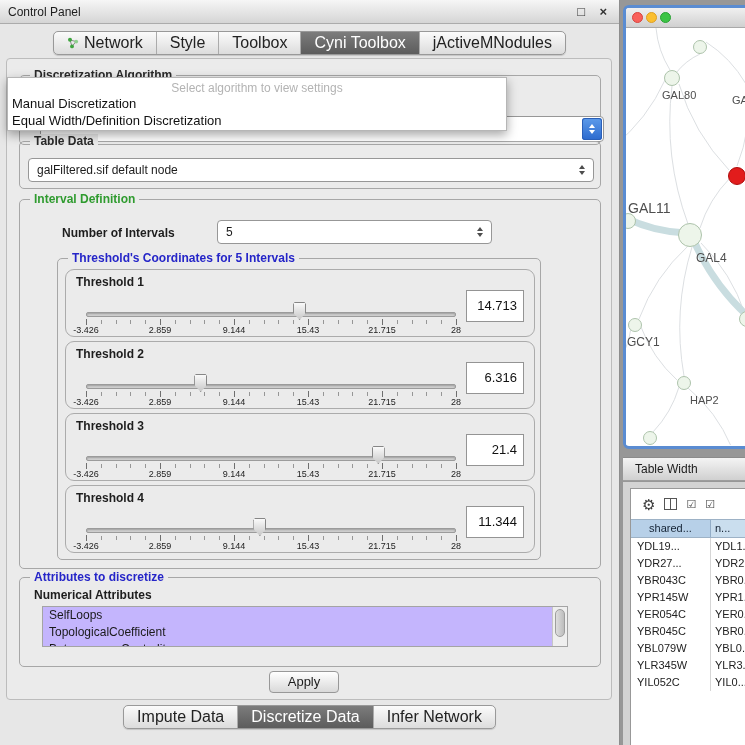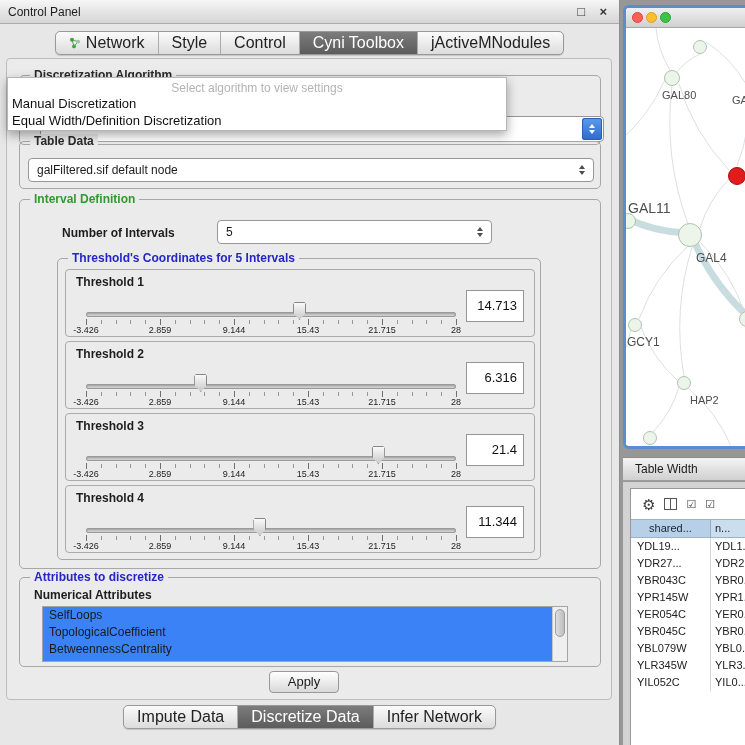--- a/index.html
+++ b/index.html
@@ -51,34 +51,34 @@
   
   #td-group{left:12px;top:82px;width:582px;height:48px;}
   #td-combo{left:8px;top:16px;width:566px;height:24px;}
 
   
   #int-group{left:12px;top:140px;width:582px;height:370px;}
   #noi-label{position:absolute;left:42px;top:26px;font-size:12px;font-weight:bold;color:#1d1d1d;}
   #noi-combo{left:197px;top:20px;width:275px;height:24px;}
   #thr-group{position:absolute;left:37px;top:58px;width:484px;height:302px;border:1px solid #a7a7a7;border-radius:5px;}
 
-  .thr{position:absolute;left:7px;width:470px;height:68px;border:1px solid #ababab;border-radius:4px;background:#ebebeb;}
+  .thr{position:absolute;left:7px;width:470px;height:68px;border:1px solid #ababab;border-radius:9px;background:#ebebeb;}
   .thr-label{position:absolute;left:10px;top:5px;font-size:12px;font-weight:bold;color:#1d1d1d;}
   .slider{position:absolute;left:20px;top:34px;width:370px;height:32px;}
   .track{position:absolute;left:0;right:0;top:8px;height:5px;background:#d2d2d2;border:1px solid #9b9b9b;border-radius:2px;box-shadow:inset 0 1px 2px rgba(0,0,0,.25);}
   .ticks-minor{position:absolute;left:0;right:0;top:16px;height:4px;background:repeating-linear-gradient(90deg,#969696 0,#969696 1px,transparent 1px,transparent 4%);}
   .majortick{position:absolute;top:15px;width:1px;height:6px;background:#6f6f6f;}
   .scale-label{position:absolute;top:21px;font-size:9px;color:#222;transform:translateX(-50%);white-space:nowrap;}
   .thumb{position:absolute;top:-2px;width:13px;height:18px;background:linear-gradient(#fdfdfd,#c6c6c6);box-shadow:inset 0 0 0 1px #868686;clip-path:polygon(12% 0,88% 0,100% 12%,100% 60%,50% 100%,0 60%,0 12%);}
   .thr-value{position:absolute;right:10px;top:20px;width:58px;height:32px;background:#fff;border:1px solid #949494;font-size:13px;color:#111;text-align:right;line-height:30px;padding-right:6px;}
 
   
   #attr-group{left:12px;top:518px;width:582px;height:90px;}
   #attr-label{position:absolute;left:14px;top:10px;font-size:12px;font-weight:bold;color:#1d1d1d;}
-  .attr-list{position:absolute;left:22px;top:28px;width:526px;height:56px;background:#3b82f6;border:1px solid #a4a4a4;overflow:hidden;}
+  .attr-list{position:absolute;left:22px;top:28px;width:526px;height:41px;background:#c4b5fd;border:1px solid #a4a4a4;overflow:hidden;}
   .attr-item{font-size:12px;color:#1a1a1a;padding:1px 0 1px 6px;line-height:15px;white-space:nowrap;}
   .attr-scroll{position:absolute;right:0;top:0;bottom:0;width:15px;background:#efefef;border-left:1px solid #c6c6c6;}
   .attr-thumb{position:absolute;left:2px;top:2px;width:10px;height:28px;background:linear-gradient(90deg,#dedede,#bdbdbd);border:1px solid #9e9e9e;border-radius:5px;}
 
   .apply{position:absolute;left:262px;top:612px;width:70px;height:22px;background:linear-gradient(#ffffff,#d9d9d9);border:1px solid #989898;border-radius:4px;font-size:13px;color:#1c1c1c;text-align:center;line-height:20px;}
 
   
   .network-window{position:absolute;left:623px;top:5px;width:134px;height:444px;border:3px solid #5a8cd2;border-radius:6px;background:#fff;overflow:hidden;}
   .nw-titlebar{position:relative;height:20px;background:linear-gradient(#f0f0f0,#d0d0d0);border-bottom:1px solid #a9a9a9;}
   .light{position:absolute;top:4px;width:11px;height:11px;border-radius:50%;}
@@ -127,21 +127,21 @@
               <circle cx="3" cy="2.8" r="2" fill="#3fa43f"></circle>
               <circle cx="9.2" cy="4.6" r="1.9" fill="#8fd08f"></circle>
               <circle cx="5" cy="9.4" r="1.9" fill="#3fa43f"></circle>
             </svg>
             <span class="tlabel">Network</span>
           </div>
           <div class="tab">
             <span class="tlabel">Style</span>
           </div>
           <div class="tab">
-            <span class="tlabel">Control</span>
+            <span class="tlabel">Toolbox</span>
           </div>
           <div class="tab sel">
             <span class="tlabel">Cyni Toolbox</span>
           </div>
           <div class="tab">
             <span class="tlabel">jActiveMNodules</span>
           </div>
         </div>
     </div>
 

